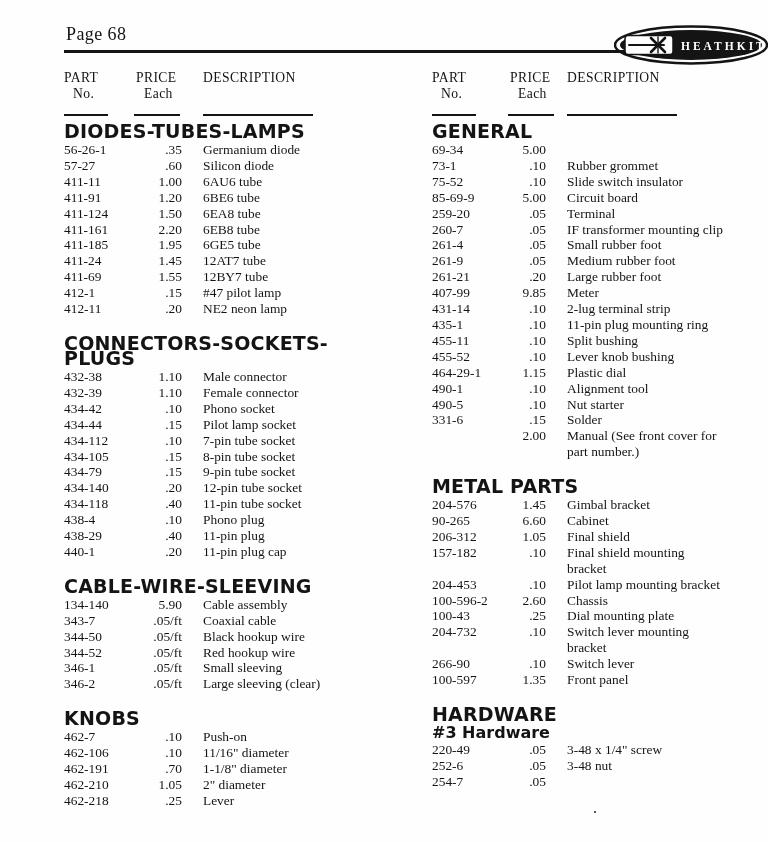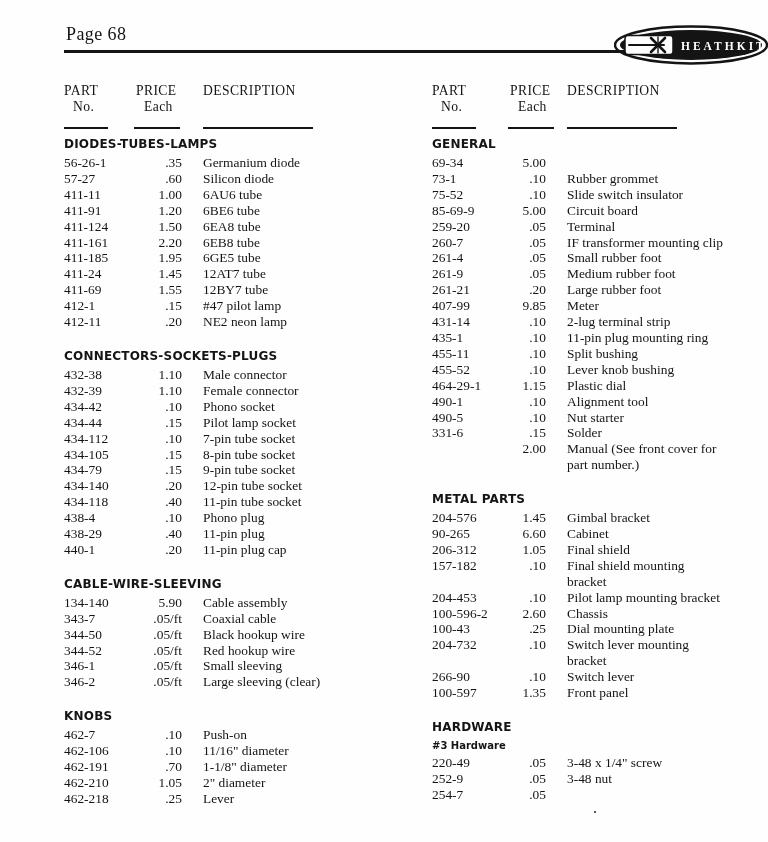--- a/index.html
+++ b/index.html
@@ -14,39 +14,39 @@
   
   .col{position:absolute;top:70px;}
   .col-left{left:64px;width:324px;}
   .col-right{left:432px;width:336px;}
   .row{display:grid;line-height:15.9px;font-size:13.4px;}
   .col-left .row{grid-template-columns:70px 48px 1fr;}
   .col-right .row{grid-template-columns:76px 38px 1fr;}
   .row .price{text-align:right;}
   .row .desc{padding-left:21px;white-space:nowrap;}
   
-  .col-headers{height:46px;margin-bottom:8px;margin-top:13px;}
+  .col-headers{height:46px;margin-bottom:8px;}
   .hcell{position:relative;height:46px;font-size:13.6px;letter-spacing:.4px;}
   .hcell .l2{padding-left:9px;}
   .hcell.price-h{text-align:left;padding-left:2px;}
   .hcell.price-h .l2{padding-left:8px;}
   .underline{position:absolute;bottom:0;left:0;height:2px;background:#141414;}
   .u-part{width:44px;}
   .u-price{width:46px;}
   .u-desc{width:110px;margin-left:21px;}
   .hcell.desc-h{padding-left:21px;}
   .hcell.desc-h .underline{left:21px;margin-left:0;}
   
   .section-title{
-    font-family:"DejaVu Sans",sans-serif;font-weight:700;font-size:12px;
+    font-family:"DejaVu Sans",sans-serif;font-weight:700;font-size:19px;
     letter-spacing:.2px;margin-top:19px;margin-bottom:3px;line-height:15px;
   }
   .section:first-of-type .section-title{margin-top:2px;}
   .section-sub{
-    font-family:"DejaVu Sans",sans-serif;font-weight:700;font-size:10px;
+    font-family:"DejaVu Sans",sans-serif;font-weight:700;font-size:16px;
     line-height:16px;margin-bottom:1px;
   }
   .speckle{position:absolute;left:594px;top:811px;width:2px;height:2px;background:#555;}
 </style>
 </head>
 <body>
 
 <div class="page-label">Page 68</div>
 <div class="top-rule"></div>
 
@@ -453,21 +453,21 @@
       </div>
       <div class="section">
         <div class="section-title">HARDWARE</div>
         <div class="section-sub">#3 Hardware</div>
         <div class="row">
           <span class="part">220-49</span>
           <span class="price">.05</span>
           <span class="desc">3-48 x 1/4" screw</span>
         </div>
         <div class="row">
-          <span class="part">252-9</span>
+          <span class="part">252-6</span>
           <span class="price">.05</span>
           <span class="desc">3-48 nut</span>
         </div>
         <div class="row">
           <span class="part">254-7</span>
           <span class="price">.05</span>
         </div>
       </div>
     </div>
 </div>

